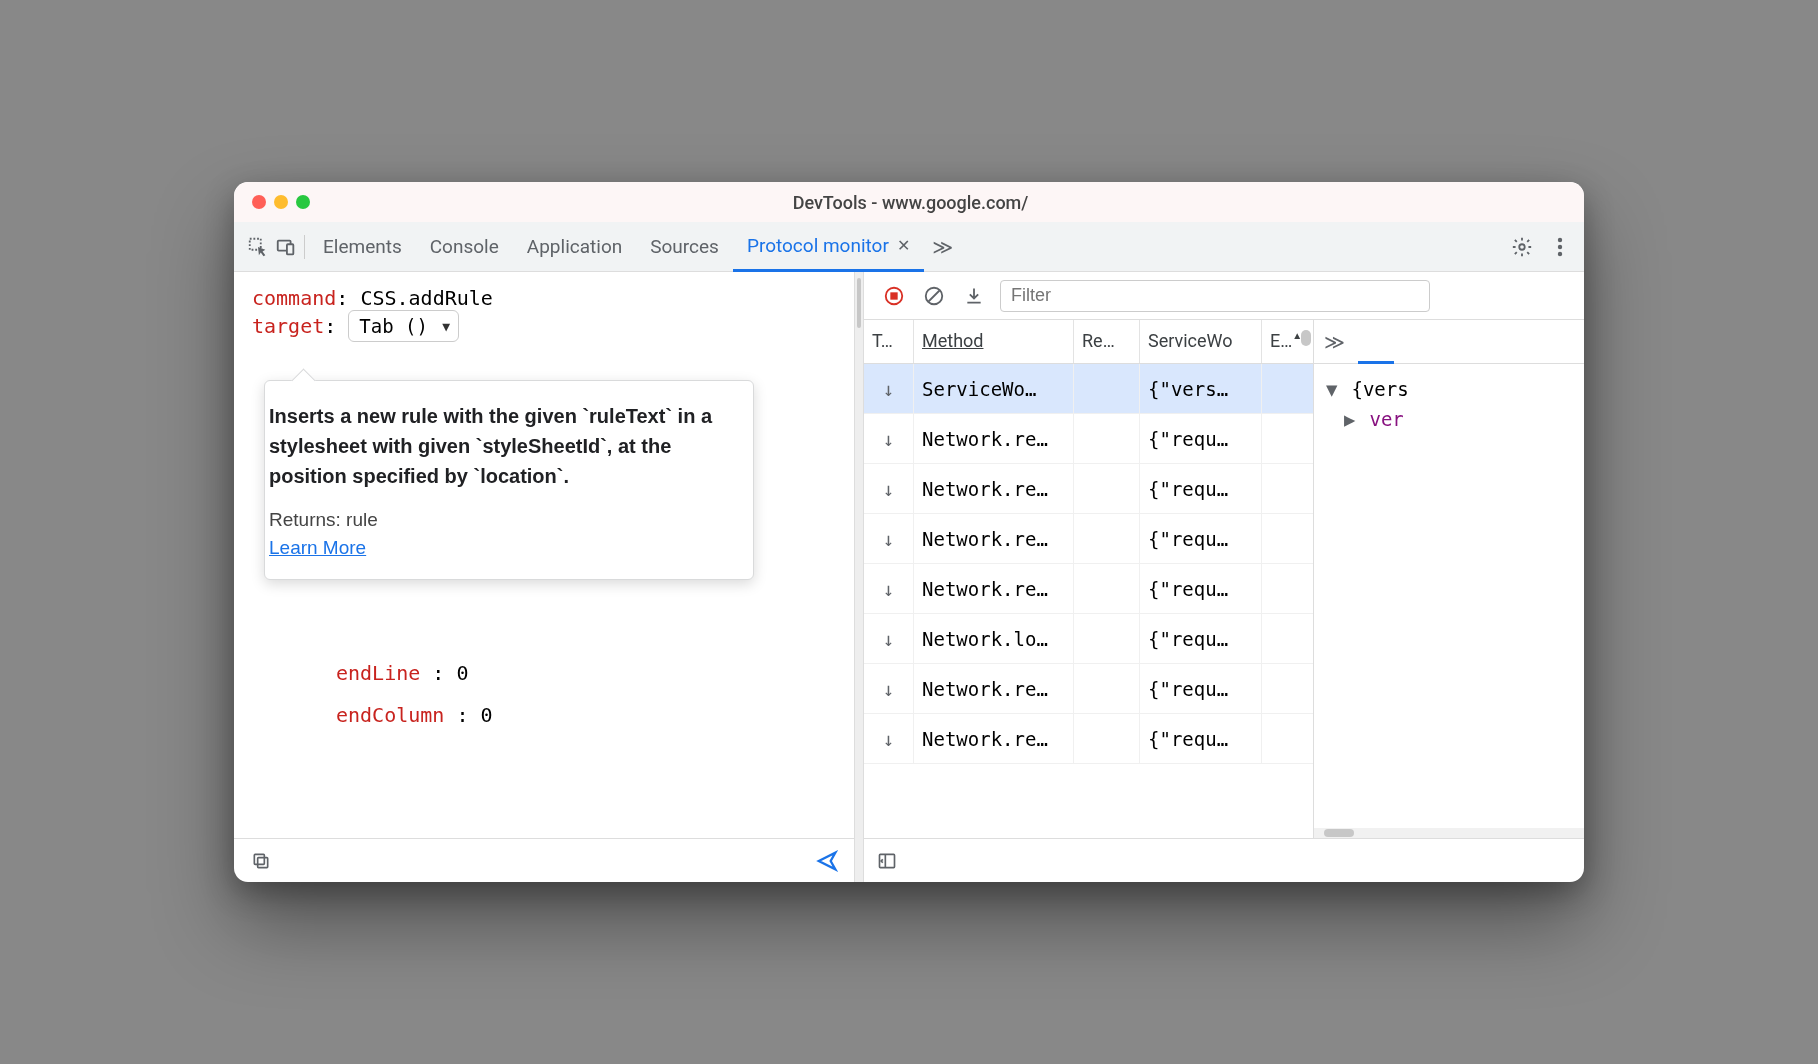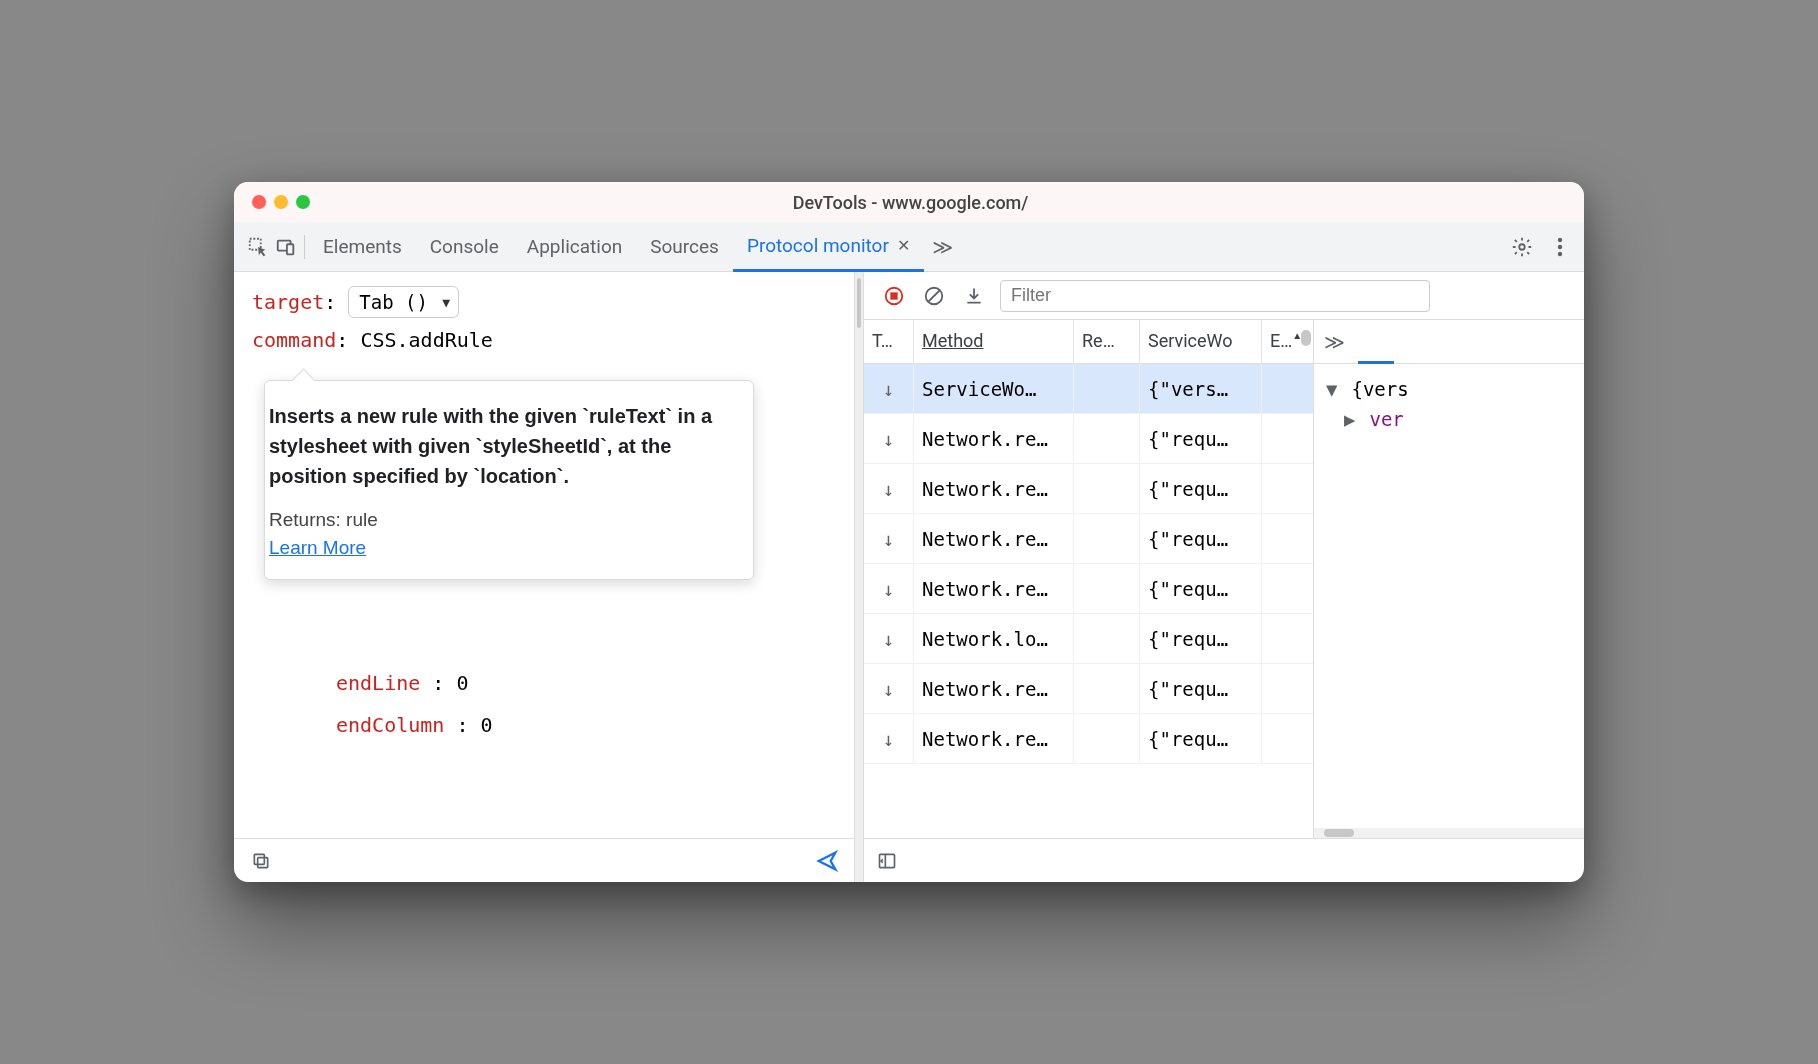--- a/index.html
+++ b/index.html
@@ -159,28 +159,28 @@
             <circle cx="3" cy="17" r="2.2" fill="#5f6368"></circle>
           </svg>
       </div>
     </div>
   </div>
 
   <div class="content">
 
     <div class="left-pane">
       <div class="left-body">
+        <div>
+          <span class="kw">command</span><span>: </span><span>CSS.addRule</span>
+        </div>
         <div style="margin-bottom:10px;">
           <span class="kw">target</span><span>: </span>
           <span class="select">
               <span>Tab ()</span>
             </span>
-        </div>
-        <div>
-          <span class="kw">command</span><span>: </span><span>CSS.addRule</span>
         </div>
 
         <div class="tooltip">
           <div class="desc">Inserts a new rule with the given `ruleText` in a stylesheet with given `styleSheetId`, at the position specified by `location`.</div>
           <div class="returns">Returns: rule</div>
           <a href="#">Learn More</a>
         </div>
 
         <div class="code-lines">
           <div><span class="kw">endLine</span> : <span>0</span></div>

